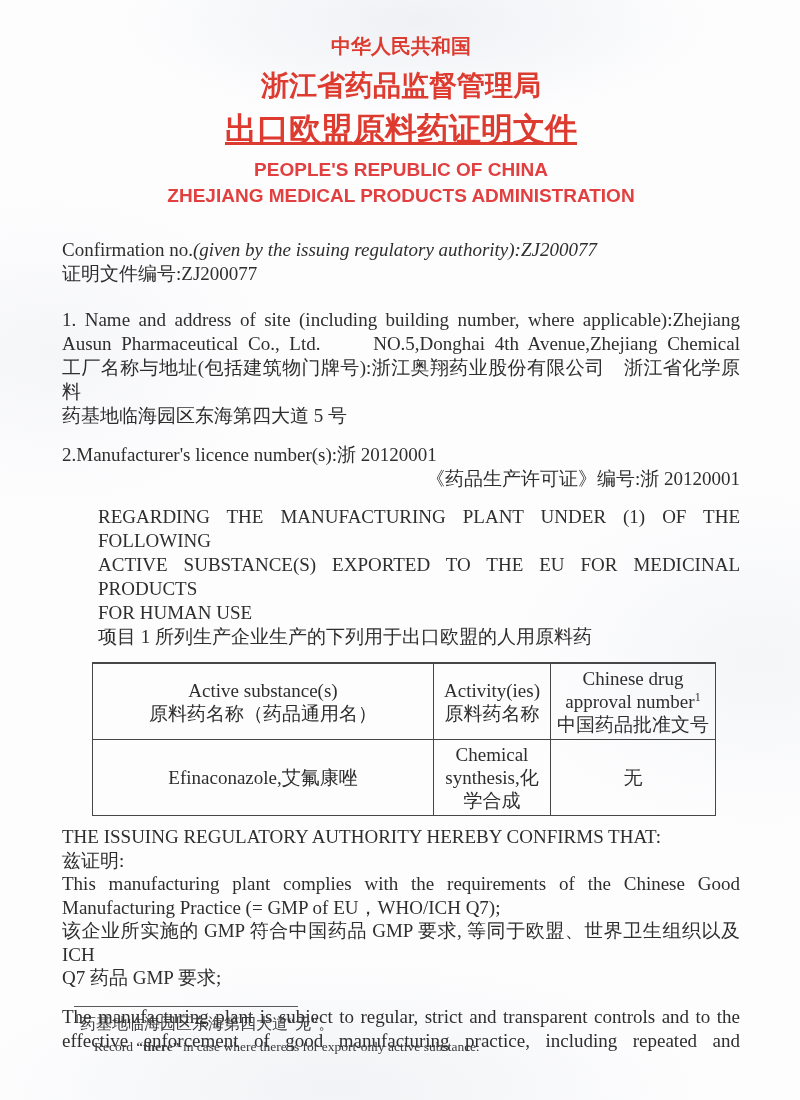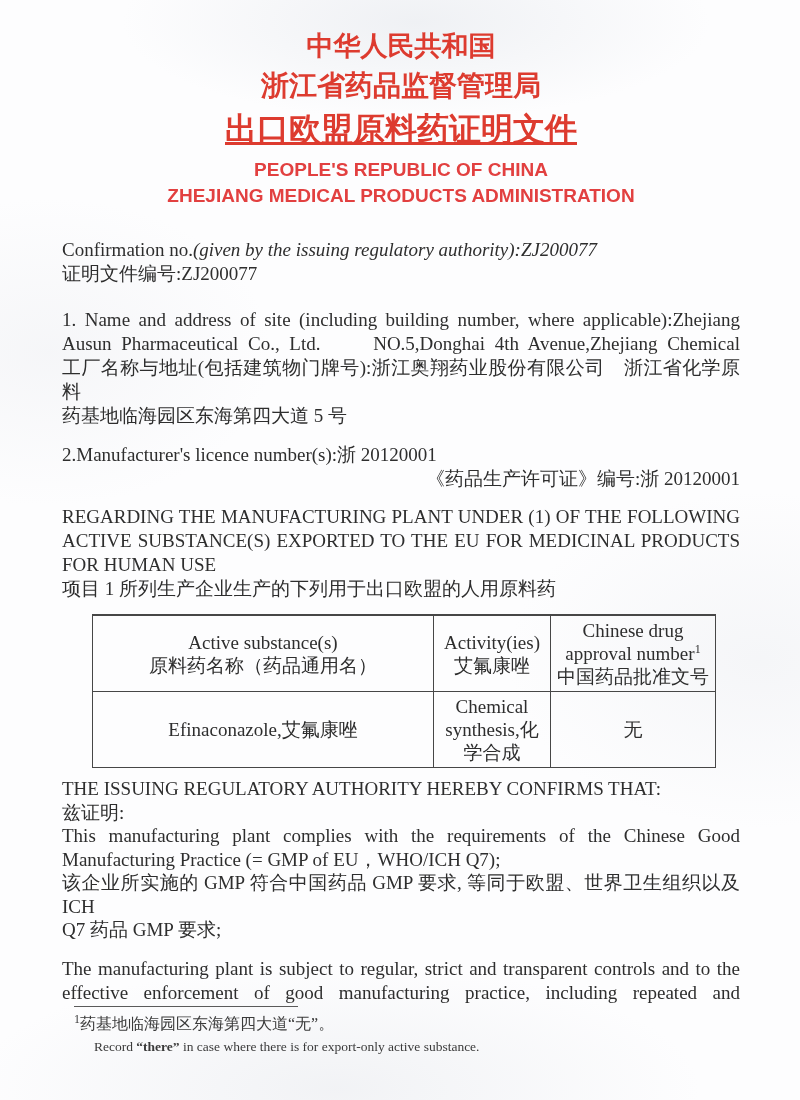--- a/index.html
+++ b/index.html
@@ -9,35 +9,35 @@
     background:
       radial-gradient(ellipse 420px 140px at 52% 2%, rgba(222,226,232,.45), transparent 70%),
       radial-gradient(ellipse 320px 220px at 6% 32%, rgba(228,230,235,.30), transparent 70%),
       radial-gradient(ellipse 360px 240px at 95% 60%, rgba(226,229,234,.30), transparent 70%),
       radial-gradient(ellipse 520px 180px at 42% 99%, rgba(224,227,232,.40), transparent 70%),
       #fdfdfe;
   }
   .content{position:absolute;left:62px;top:0;width:678px;}
   .hdr{padding-top:26px;text-align:center;}
   .cnh{font-weight:bold;color:#dd3b2f;}
-  .cnh1{font-size:27px;line-height:40px;}
+  .cnh1{font-size:20px;line-height:40px;}
   .cnh2{font-size:28px;line-height:40px;}
   .cnh3{font-size:32px;line-height:46px;text-decoration:underline;}
   .enh{font-family:"Liberation Sans","DejaVu Sans",sans-serif;font-weight:bold;
        font-size:19px;line-height:26px;color:#e24040;}
   .enh-group{margin-top:5px;}
   p{margin:0;}
   .l{font-size:19px;line-height:24px;}
   .j{text-align:justify;text-align-last:justify;}
   .it{font-style:italic;}
   .b-confirm{margin-top:29px;}
   .b-s1{margin-top:22px;}
   .b-s2{margin-top:15px;}
   .b-s2 .indent{padding-left:4px;text-align:right;}
-  .b-reg{margin-top:14px;}
+  .b-reg{margin-top:14px;margin-left:36px;}
   .b-confirms{margin-top:9px;}
   .b-confirms .l{line-height:23.5px;}
   .b-controls{margin-top:15px;}
   table.cert{border-collapse:collapse;margin:13px 0 0 30px;table-layout:fixed;width:623px;}
   table.cert td{border:1.6px solid #474747;text-align:center;vertical-align:middle;
        font-size:19px;line-height:23px;padding:3px 6px;}
   table.cert .hrow td{height:64px;border-top-width:2.2px;}
   table.cert .drow td{height:66px;}
   sup{font-size:12px;line-height:0;}
   .footnote{position:absolute;left:74px;top:1006px;width:560px;}
@@ -93,21 +93,21 @@
           <col style="width:165px">
         </colgroup>
       <tbody>
         <tr class="hrow">
           <td>
             <div>Active substance(s)</div>
             <div>原料药名称（药品通用名）</div>
           </td>
           <td>
             <div>Activity(ies)</div>
-            <div>艾氟康唑</div>
+            <div>原料药名称</div>
           </td>
           <td>
             <div><span>Chinese drug approval number</span><sup>1</sup></div>
             <div>中国药品批准文号</div>
           </td>
         </tr>
         <tr class="drow">
           <td>Efinaconazole,艾氟康唑</td>
           <td>Chemical synthesis,化学合成</td>
           <td>无</td>

